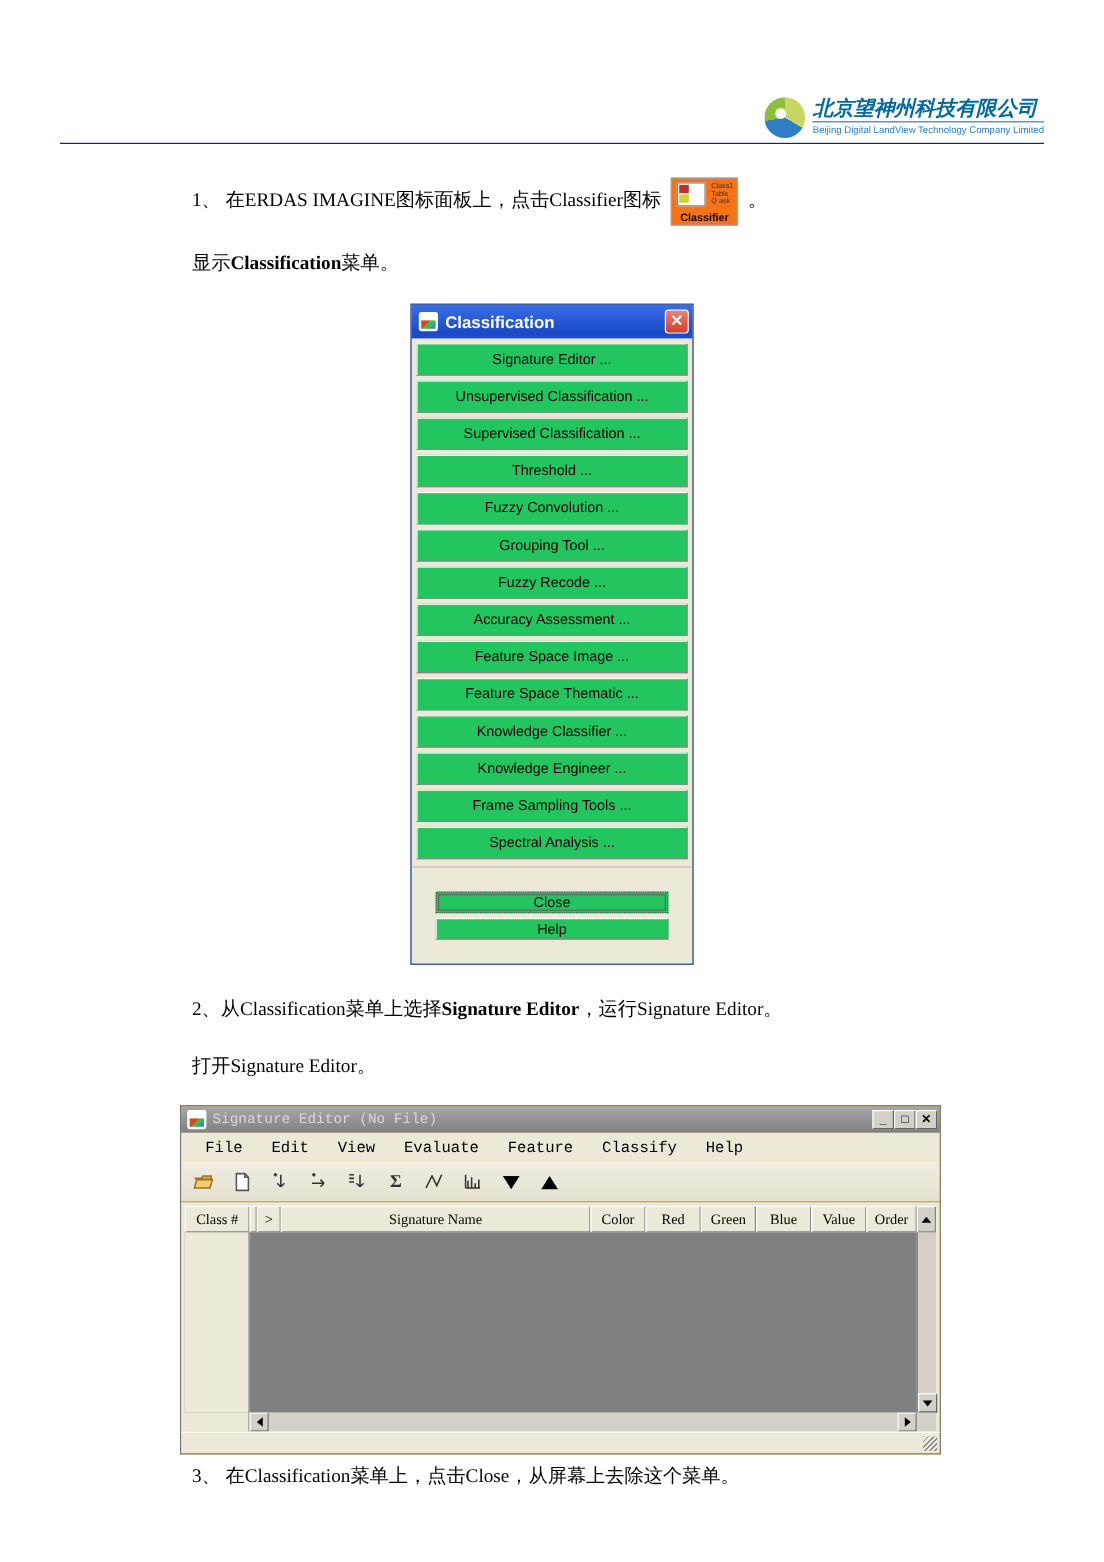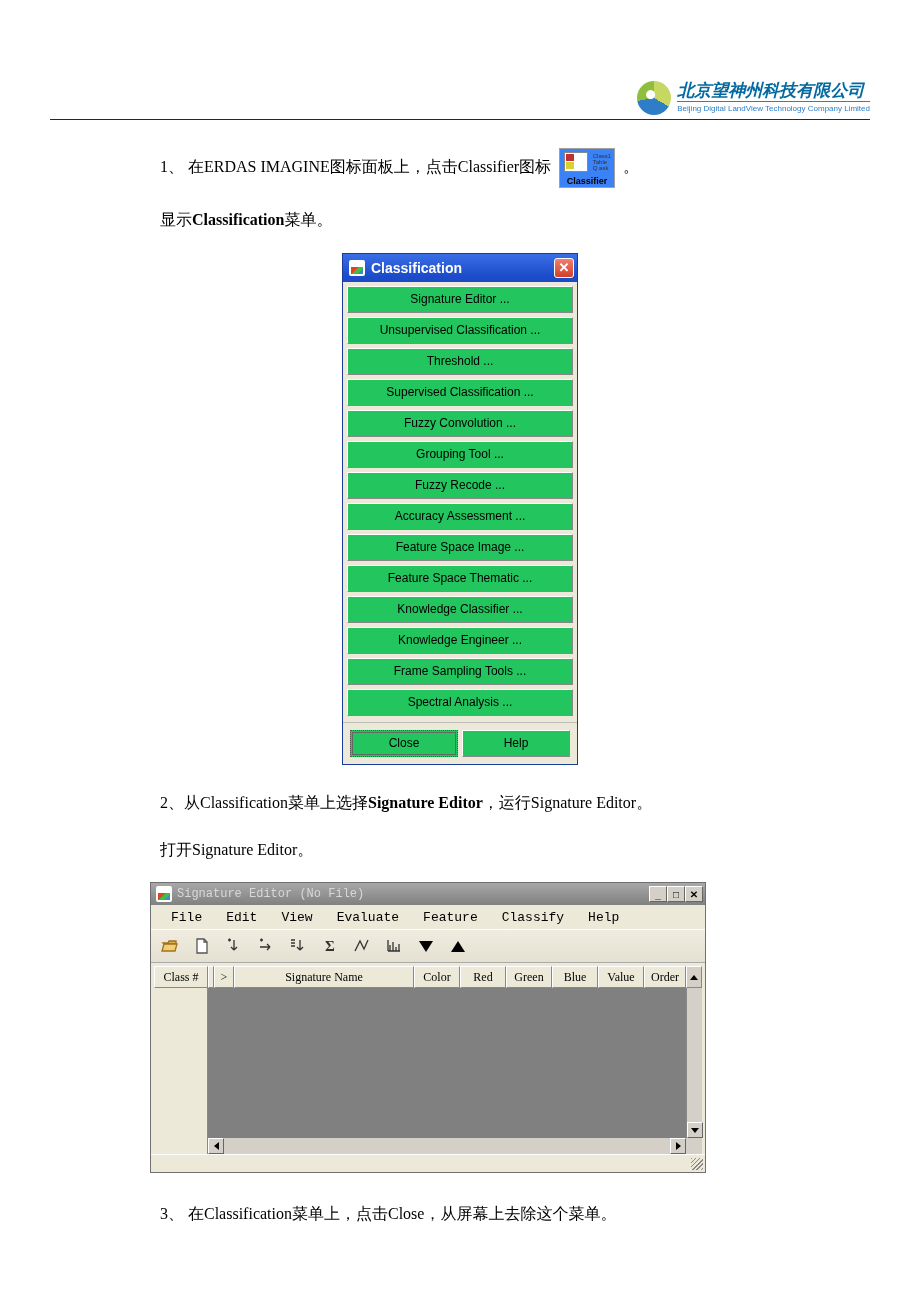--- a/index.html
+++ b/index.html
@@ -36,21 +36,21 @@
                 conic-gradient(#c7d862 0 120deg, #2d7ec6 120deg 260deg, #8fbe3f 260deg 360deg);
     position: relative;
   }
   .logo-text .cn { color:#0369a1; font-weight:bold; font-size:17px; font-style:italic; font-family:"SimHei",sans-serif; line-height:1;}
   .logo-text .en { color:#2d7ec6; font-size:8px; font-family:Arial,sans-serif; line-height:1.2;}
   .logo-text .rule { height:1px; background:#2d7ec6; margin:2px 0;}
   .content { padding: 0 110px; }
   .para { font-size: 16px; line-height: 1.8; margin: 10px 0 18px 0; }
   .inline-icon {
     display:inline-block; vertical-align:middle;
-    width:56px; height:40px; background:#3b82f6;
+    width:56px; height:40px; background:#f97316;
     border:1px solid #a0a0a0; margin:0 4px; position:relative;
     font-size:8px;
   }
   .inline-icon .ic-top {
     position:absolute; top:3px; left:4px; width:24px; height:20px; background:#fff; border:1px solid #888;
   }
   .inline-icon .ic-top::before{content:"";position:absolute;top:1px;left:1px;width:8px;height:7px;background:#c03030;}
   .inline-icon .ic-top::after{content:"";position:absolute;top:9px;left:1px;width:8px;height:7px;background:#d8d030;}
   .inline-icon .ic-label{position:absolute;bottom:1px;left:0;right:0;text-align:center;font:bold 9px Arial;color:#000;}
   .inline-icon .ic-side{position:absolute;top:4px;right:3px;font:6px Arial;color:#333;line-height:6px;}
@@ -80,27 +80,27 @@
     color:#fff;font:bold 13px Arial;cursor:pointer;
   }
   .cd-body { padding: 4px 4px 2px 4px; }
   .cd-btn {
     display:block; width:100%; height:27px;
     background:#22c55e; border:1px solid #888;
     border-top-color:#fff; border-left-color:#fff;
     font:12px Tahoma,sans-serif; color:#000;
     margin-bottom:4px; cursor:pointer;
   }
-  .cd-lastrow { display:flex; gap:4px; padding:7px; border-top:1px solid #bbb;}
+  .cd-lastrow { display:flex; gap:4px; padding:20px; border-top:1px solid #bbb;flex-direction:column;}
   .cd-lastrow .cd-btn { margin:0; flex:1; }
   .cd-lastrow .cd-btn.focus { border:1px dotted #555; outline:1px solid #666; outline-offset:-3px;}
   
   .sig-window {
-    width: 556px;
-    margin: 8px auto 26px -10px;
+    width: 634px;
+    margin: 8px auto 4px -10px;
     border:1px solid #707070;
     background:#eab308;
     font-family: Tahoma, sans-serif;
   }
   .sw-title {
     height:22px; background:linear-gradient(#a8a8a8,#808080);
     display:flex;align-items:center;justify-content:space-between;
     padding:0 2px 0 5px;
   }
   .sw-title-left{display:flex;align-items:center;gap:5px;color:#d8d8d8;font:12px "Courier New",monospace;}
@@ -181,22 +181,22 @@
       <div class="cd-title">
         <div class="cd-title-left">
           <span class="erdas-mico"></span>
           <span>Classification</span>
         </div>
         <div class="cd-close">✕</div>
       </div>
       <div class="cd-body">
         <button class="cd-btn">Signature Editor ...</button>
         <button class="cd-btn">Unsupervised Classification ...</button>
+        <button class="cd-btn">Supervised Classification ...</button>
         <button class="cd-btn">Threshold ...</button>
-        <button class="cd-btn">Supervised Classification ...</button>
         <button class="cd-btn">Fuzzy Convolution ...</button>
         <button class="cd-btn">Grouping Tool ...</button>
         <button class="cd-btn">Fuzzy Recode ...</button>
         <button class="cd-btn">Accuracy Assessment ...</button>
         <button class="cd-btn">Feature Space Image ...</button>
         <button class="cd-btn">Feature Space Thematic ...</button>
         <button class="cd-btn">Knowledge Classifier ...</button>
         <button class="cd-btn">Knowledge Engineer ...</button>
         <button class="cd-btn">Frame Sampling Tools ...</button>
         <button class="cd-btn">Spectral Analysis ...</button>

